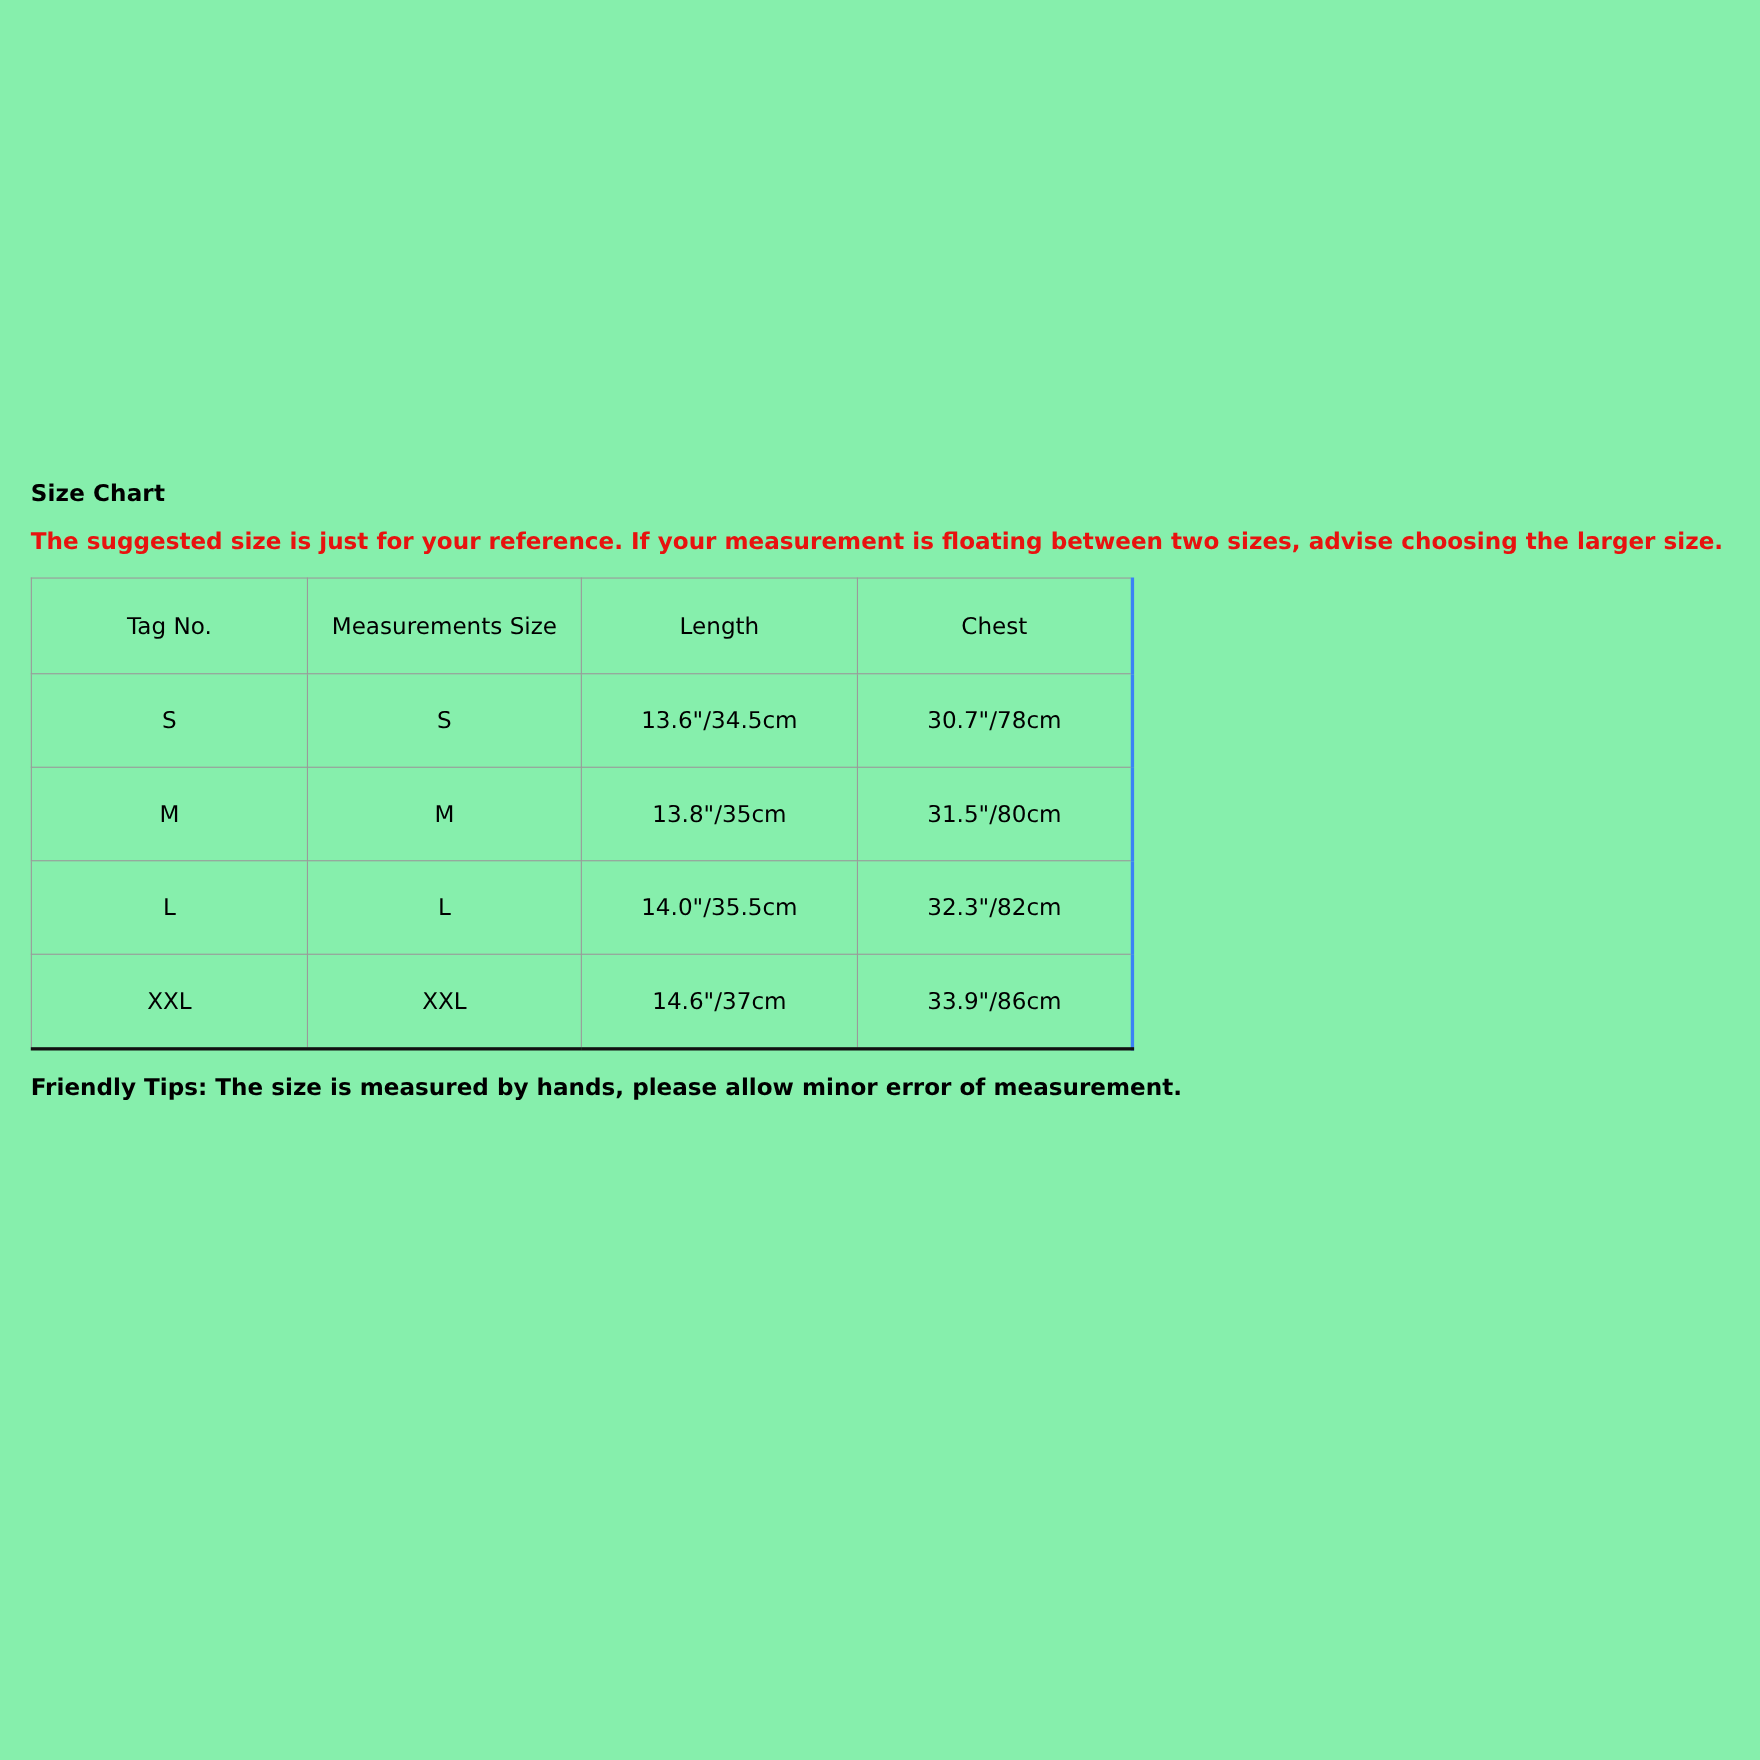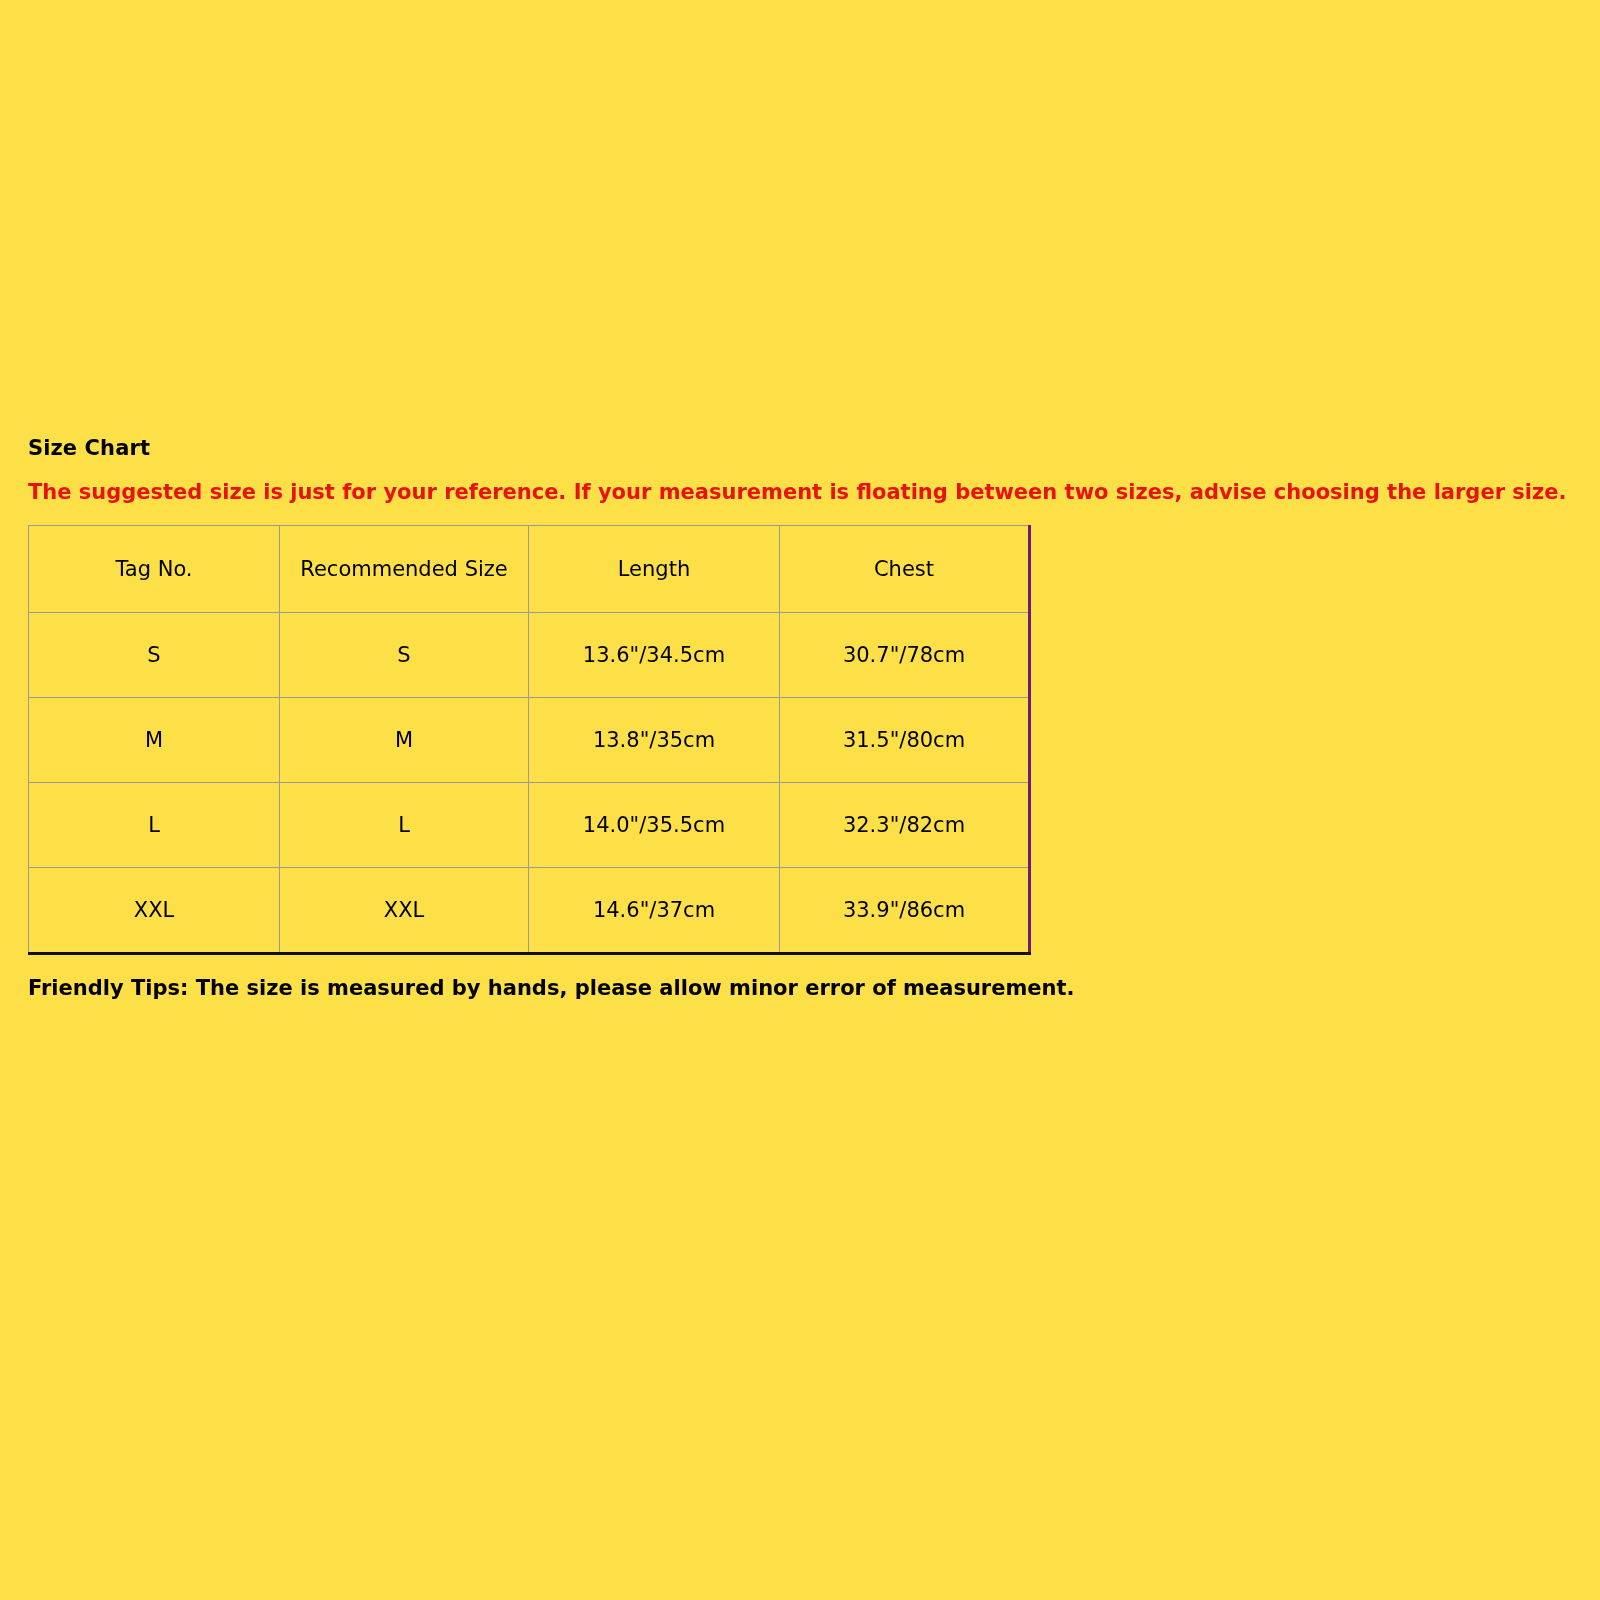--- a/index.html
+++ b/index.html
@@ -14,21 +14,21 @@
     font-family: "DejaVu Sans", sans-serif;
     color: #000000;
     overflow: hidden;
   }
   .sheet {
     position: absolute;
     left: 0;
     top: 0;
     width: 1600px;
     height: 1600px;
-    background: #fde047;
+    background: #86efac;
   }
   .content {
     position: absolute;
     left: 28px;
     top: 437px;
     width: 1545px;
   }
   .title {
     font-size: 21px;
     font-weight: bold;
@@ -66,21 +66,21 @@
   }
   table.size-chart tr.header-row td {
     height: 86px;
   }
   table.size-chart col.c1 { width: 251px; }
   table.size-chart col.c2 { width: 249px; }
   table.size-chart col.c3 { width: 251px; }
   table.size-chart col.c4 { width: 250px; }
   
   table.size-chart tr td:last-child {
-    border-right: 3px solid #701a75;
+    border-right: 3px solid #3b82f6;
   }
   table.size-chart tr:last-child td {
     border-bottom: 3px solid #111111;
   }
   .tips {
     font-size: 21px;
     font-weight: bold;
     margin: 22px 0 15px 0;
     line-height: 1.1;
   }
@@ -99,21 +99,21 @@
     <table class="size-chart">
       <colgroup>
         <col class="c1">
           <col class="c2">
           <col class="c3">
           <col class="c4">
       </colgroup>
       <tbody>
         <tr class="header-row">
           <td>Tag No.</td>
-          <td>Recommended Size</td>
+          <td>Measurements Size</td>
           <td>Length</td>
           <td>Chest</td>
         </tr>
         <tr>
           <td>S</td>
           <td>S</td>
           <td>13.6"/34.5cm</td>
           <td>30.7"/78cm</td>
         </tr>
         <tr>

